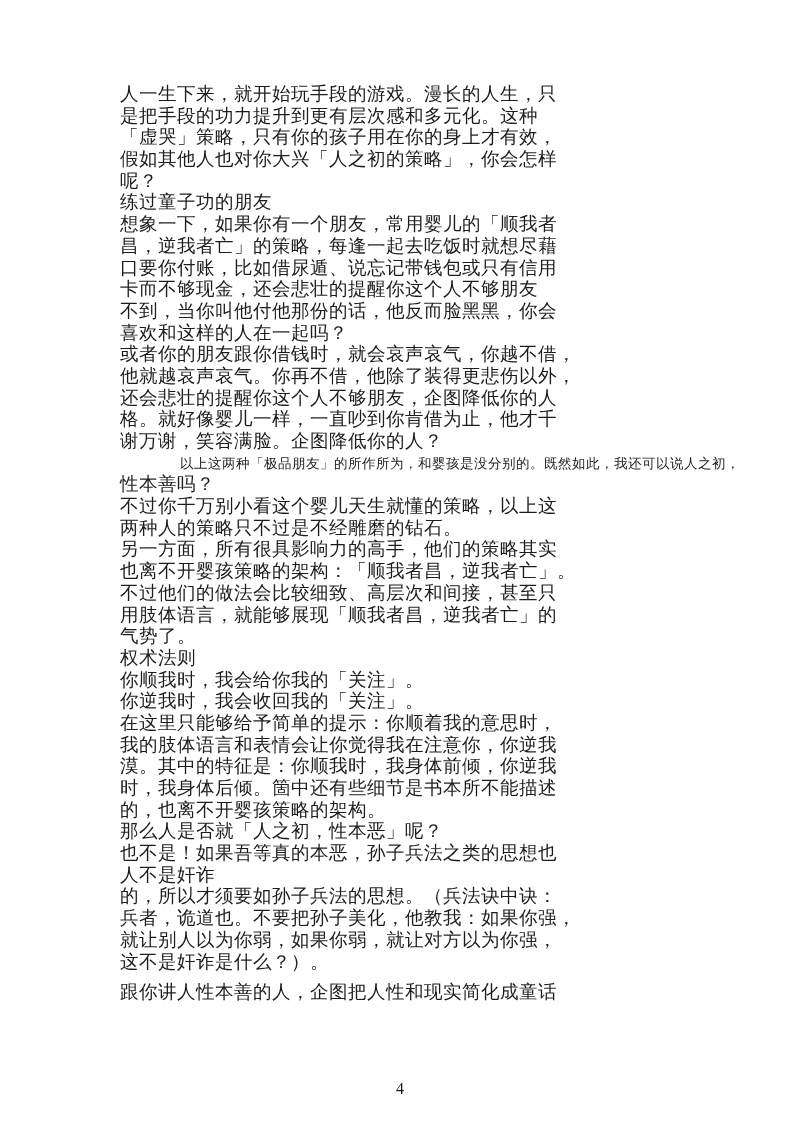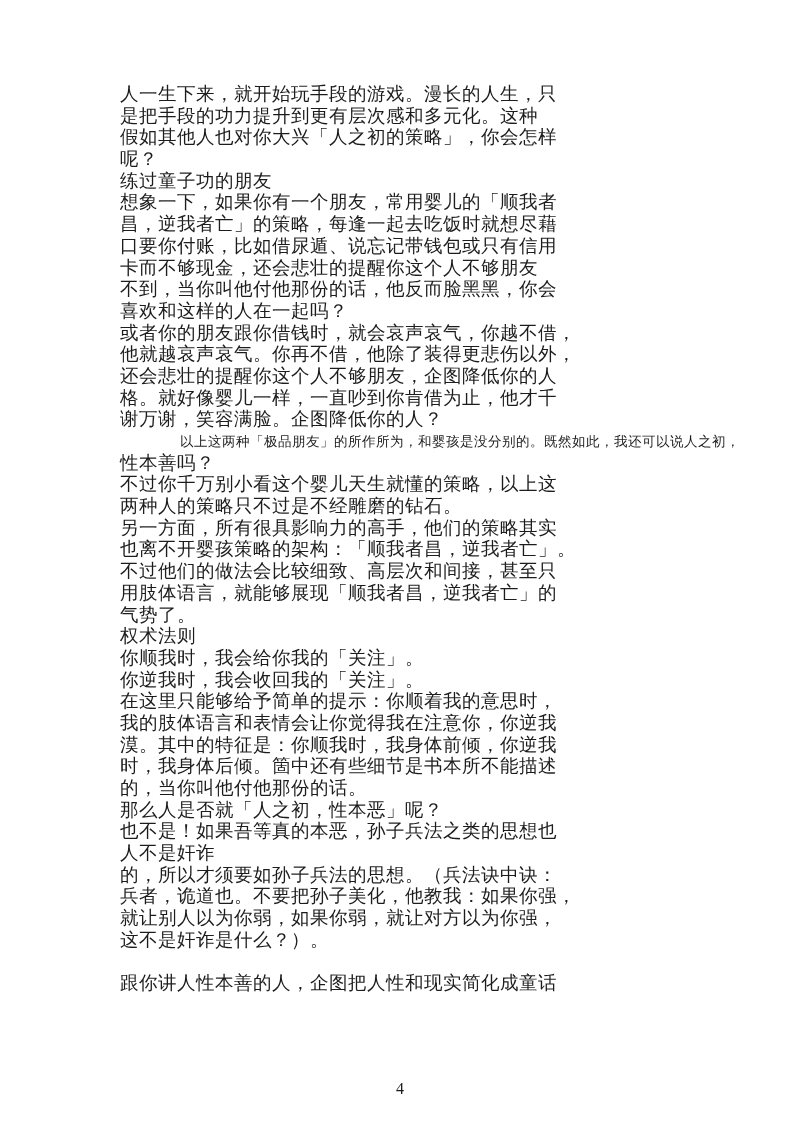--- a/index.html
+++ b/index.html
@@ -29,39 +29,40 @@
     height: 21.7px;
     letter-spacing: 0.5px;
     white-space: nowrap;
     font-family: Liberation Serif, serif;
   }
   .line.small {
     font-size: 13.5px;
     text-align: right;
   }
   .line.para-gap {
-    margin-top: 21px;
+    margin-top: 9px;
   }
   .page-number {
     position: absolute;
     left: 0;
     right: 0;
     top: 1080px;
     text-align: center;
     font-size: 16px;
     color: #1c1c1c;
   }
 </style>
 </head>
 <body>
 
 <div class="page">
   <div class="content">
     <div class="line">人一生下来，就开始玩手段的游戏。漫长的人生，只</div>
     <div class="line">是把手段的功力提升到更有层次感和多元化。这种</div>
+    <div class="line">「虚哭」策略，只有你的孩子用在你的身上才有效，</div>
     <div class="line">假如其他人也对你大兴「人之初的策略」，你会怎样</div>
     <div class="line">呢？</div>
     <div class="line">练过童子功的朋友</div>
     <div class="line">想象一下，如果你有一个朋友，常用婴儿的「顺我者</div>
     <div class="line">昌，逆我者亡」的策略，每逢一起去吃饭时就想尽藉</div>
     <div class="line">口要你付账，比如借尿遁、说忘记带钱包或只有信用</div>
     <div class="line">卡而不够现金，还会悲壮的提醒你这个人不够朋友</div>
     <div class="line">不到，当你叫他付他那份的话，他反而脸黑黑，你会</div>
     <div class="line">喜欢和这样的人在一起吗？</div>
     <div class="line">或者你的朋友跟你借钱时，就会哀声哀气，你越不借，</div>
@@ -78,21 +79,21 @@
     <div class="line">不过他们的做法会比较细致、高层次和间接，甚至只</div>
     <div class="line">用肢体语言，就能够展现「顺我者昌，逆我者亡」的</div>
     <div class="line">气势了。</div>
     <div class="line">权术法则</div>
     <div class="line">你顺我时，我会给你我的「关注」。</div>
     <div class="line">你逆我时，我会收回我的「关注」。</div>
     <div class="line">在这里只能够给予简单的提示：你顺着我的意思时，</div>
     <div class="line">我的肢体语言和表情会让你觉得我在注意你，你逆我</div>
     <div class="line">漠。其中的特征是：你顺我时，我身体前倾，你逆我</div>
     <div class="line">时，我身体后倾。箇中还有些细节是书本所不能描述</div>
-    <div class="line">的，当你叫他付他那份的话。</div>
+    <div class="line">的，也离不开婴孩策略的架构。</div>
     <div class="line">那么人是否就「人之初，性本恶」呢？</div>
     <div class="line">也不是！如果吾等真的本恶，孙子兵法之类的思想也</div>
     <div class="line">人不是奸诈</div>
     <div class="line">的，所以才须要如孙子兵法的思想。（兵法诀中诀：</div>
     <div class="line">兵者，诡道也。不要把孙子美化，他教我：如果你强，</div>
     <div class="line">就让别人以为你弱，如果你弱，就让对方以为你强，</div>
     <div class="line">这不是奸诈是什么？）。</div>
     <div class="line para-gap">跟你讲人性本善的人，企图把人性和现实简化成童话</div>
   </div>
   <div class="page-number">4</div>

